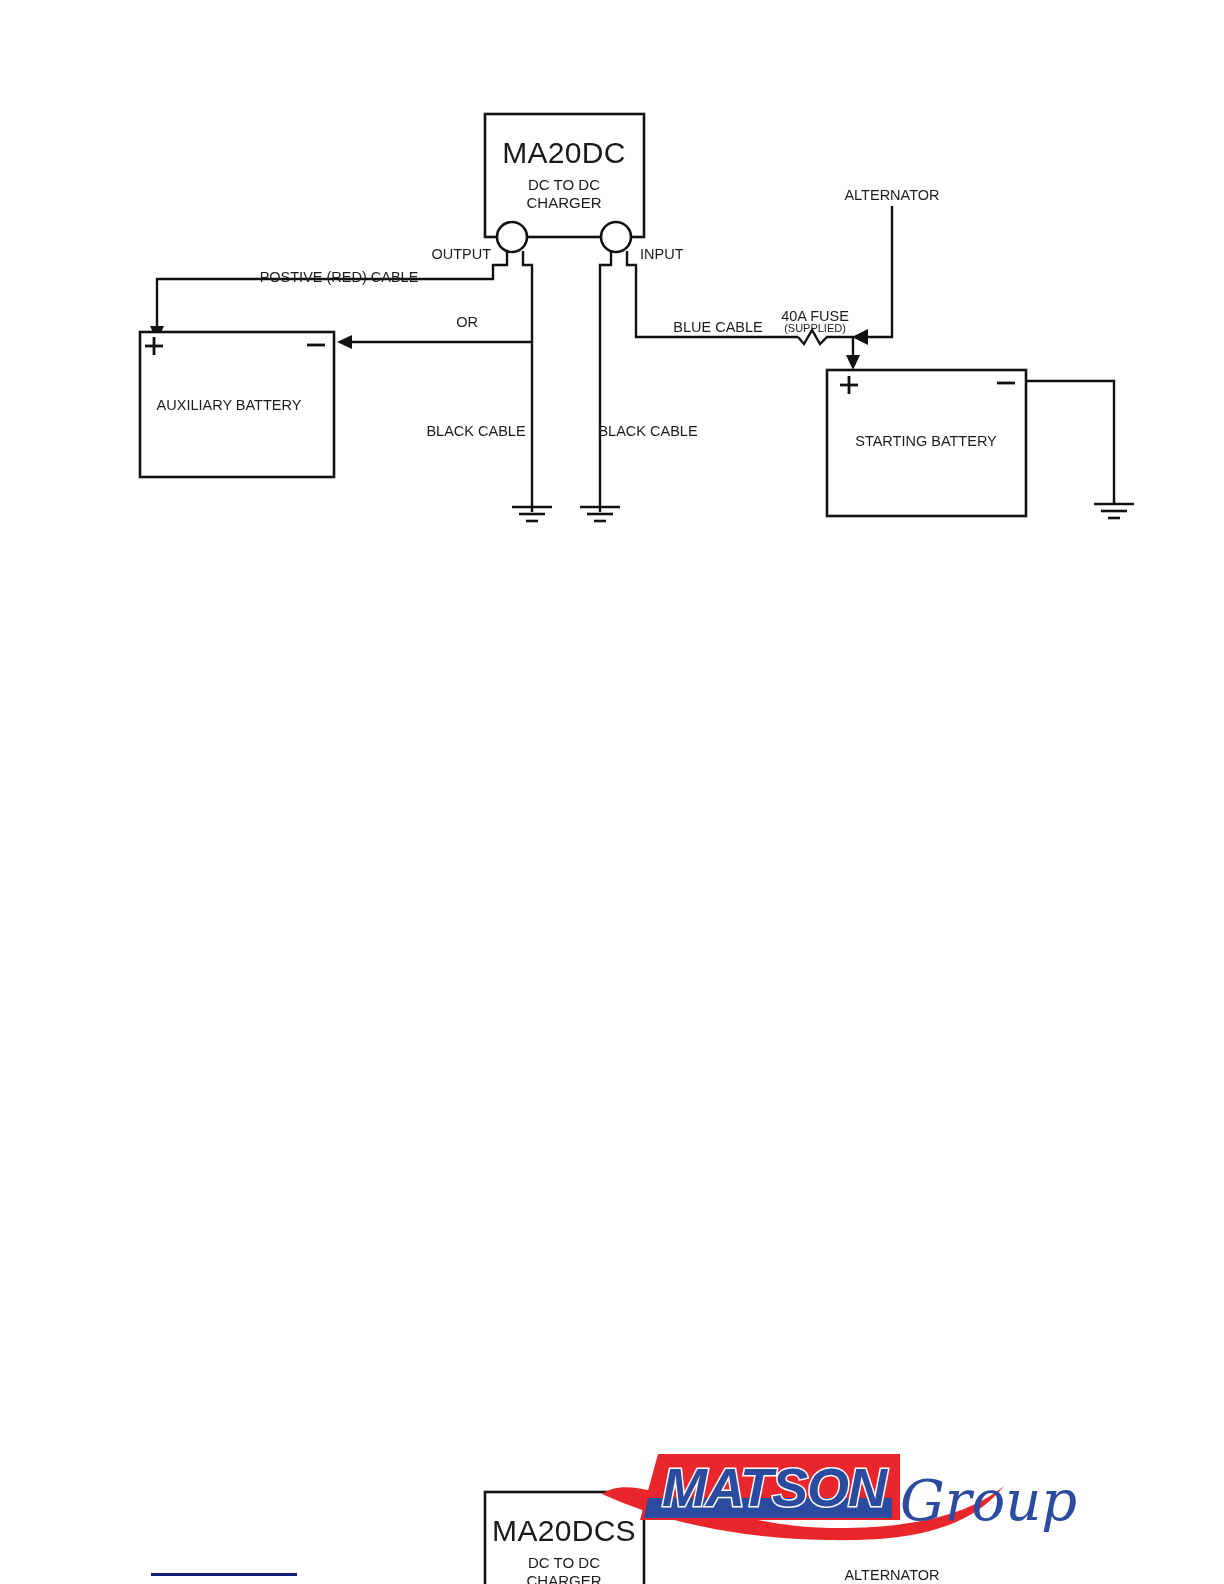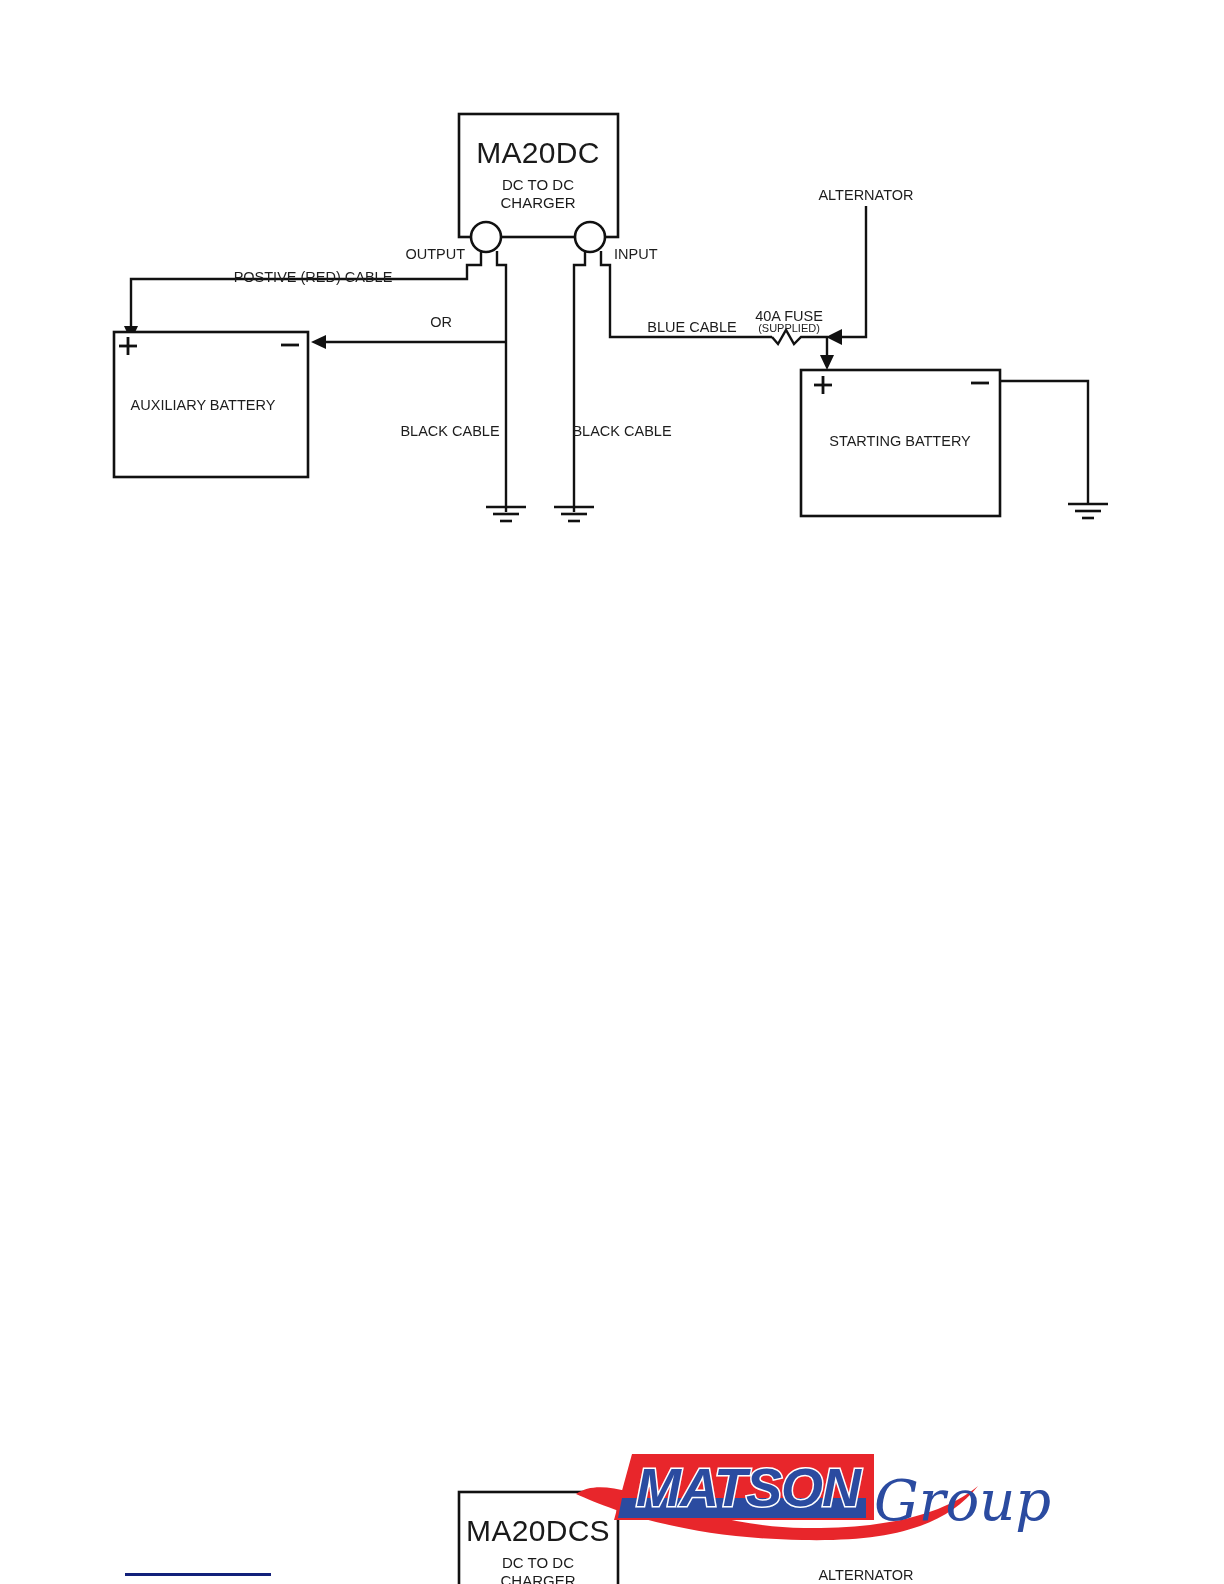--- a/index.html
+++ b/index.html
@@ -1,21 +1,21 @@
 <!DOCTYPE html>
 <html><head>
 <meta charset="utf-8">
 <style>
   html,body{margin:0;padding:0;background:#ffffff;}
   body{
     width:1224px;height:1584px;position:relative;overflow:hidden;
     font-family:"Liberation Sans", sans-serif;
     color:#1a1a1a;
   }
-  .page{position:absolute;inset:0;}
+  .page{position:absolute;inset:0;margin-left:26px;}
   .diagram{position:absolute;left:0;width:1224px;}
   #diagram-1{top:0;height:620px;}
   #diagram-2{top:700px;height:700px;text-decoration:underline;}
   svg{display:block;overflow:visible;}
   .lbl{
     font-family:"Liberation Sans", sans-serif;
     fill:#1d1d1d;
   }
   .lbl-md{font-size:14.5px;}
   .lbl-sm{font-size:11px;}

